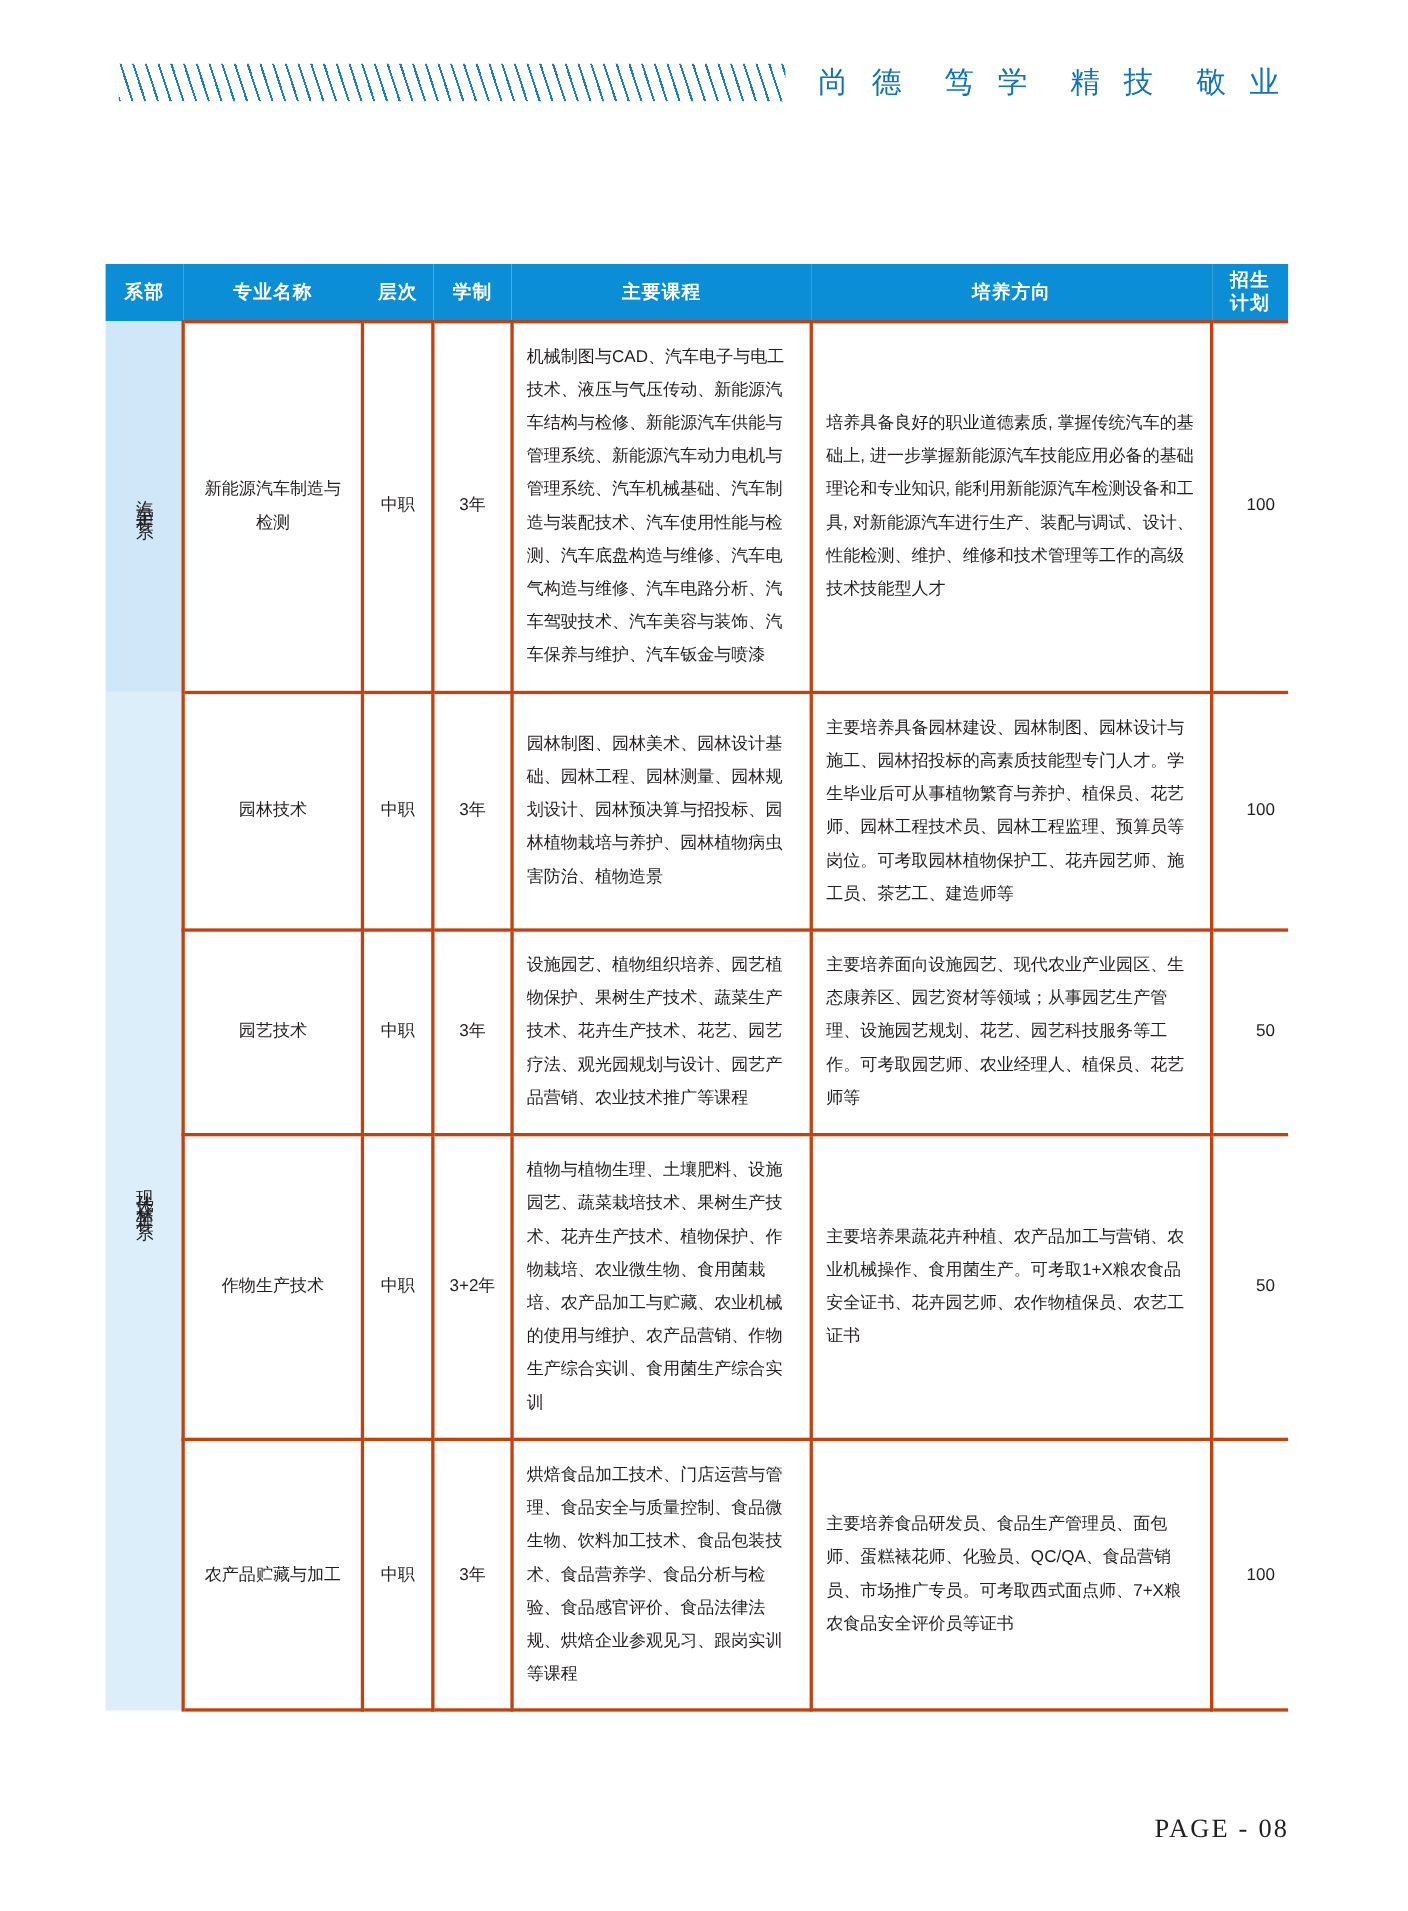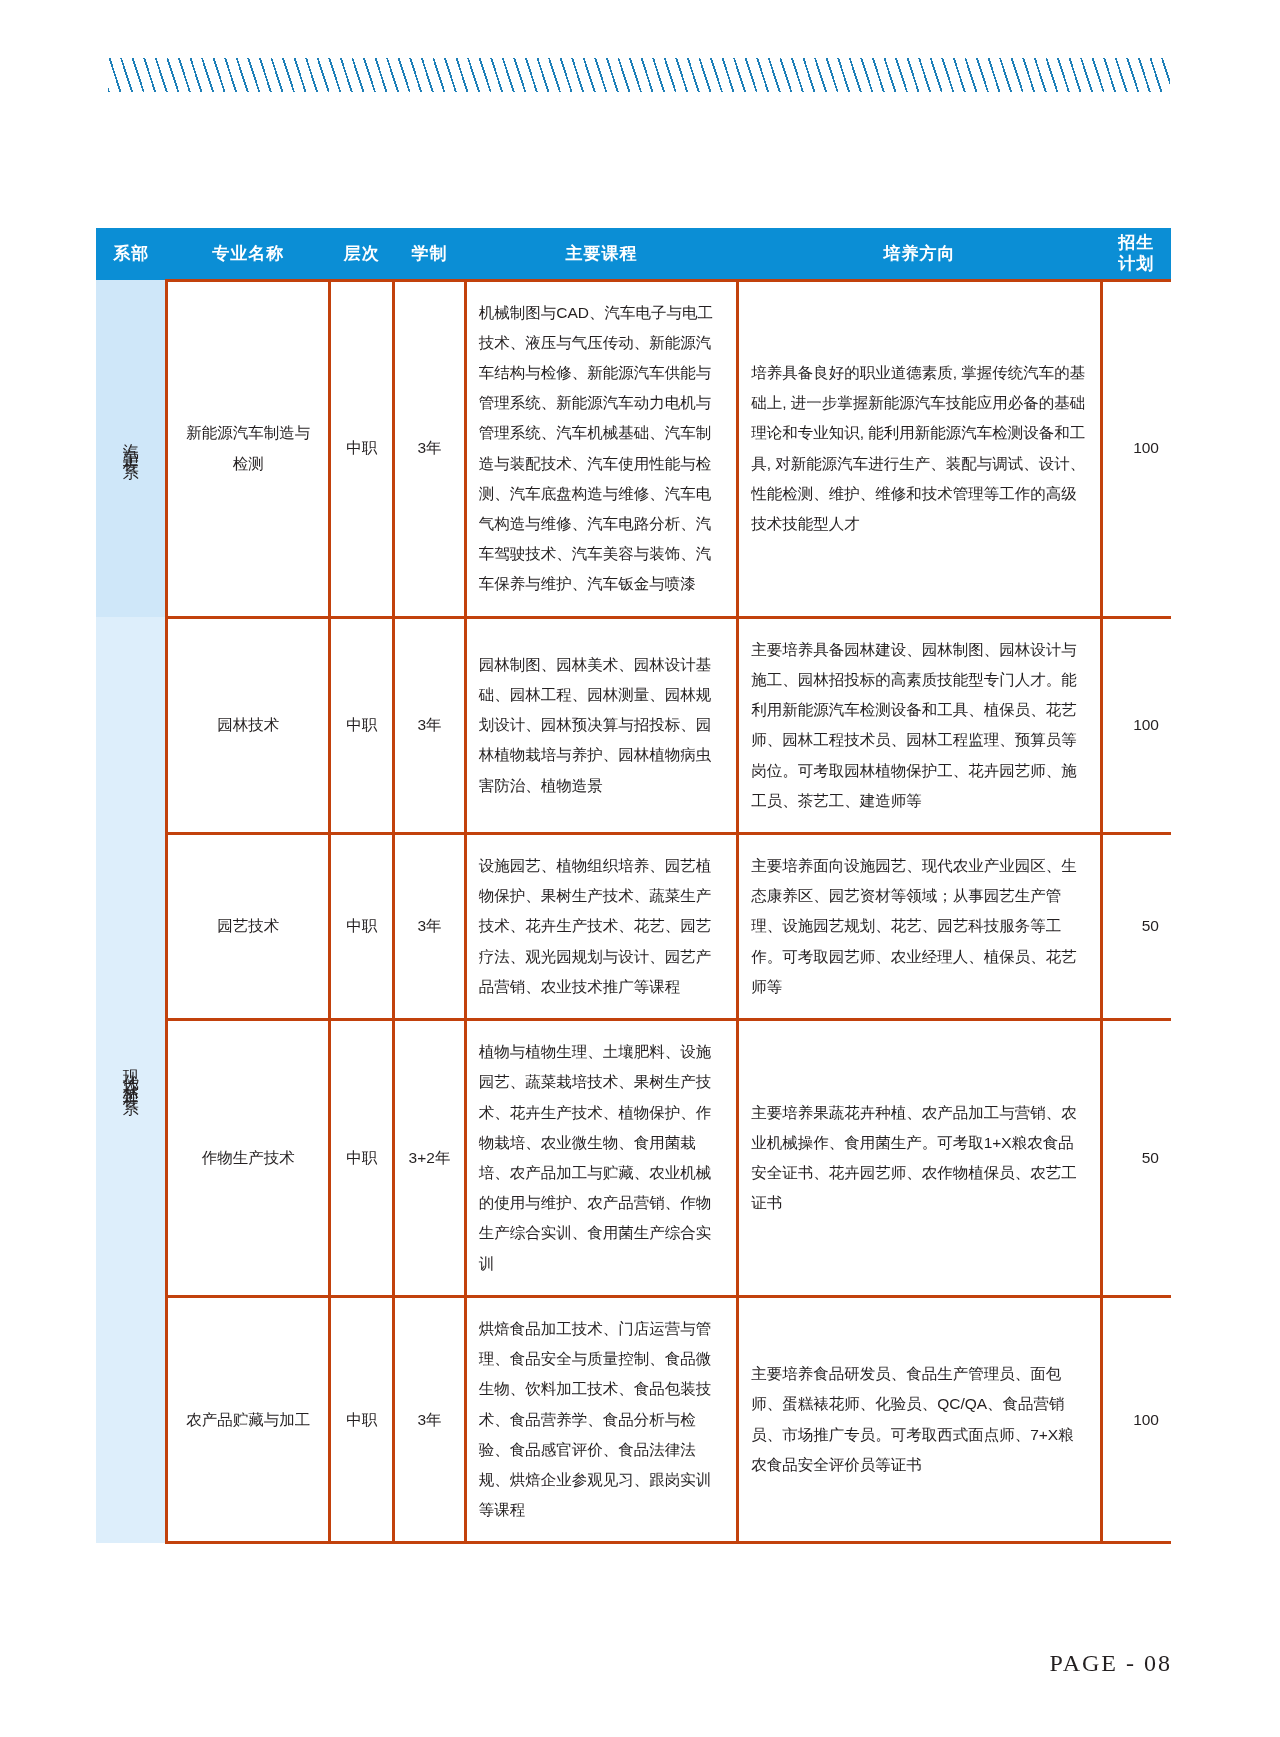--- a/index.html
+++ b/index.html
@@ -55,21 +55,21 @@
     letter-spacing: 7px;
     font-weight: 500;
     white-space: nowrap;
   }
   .motto span { display: inline-block; }
 
   
   .table-wrap {
     position: absolute;
     left: 96px;
-    top: 228px;
+    top: 240px;
     width: 1075px;
   }
   table.majors {
     width: 1075px;
     border-collapse: collapse;
     table-layout: fixed;
   }
   table.majors thead th {
     background: #0b8ed5;
     color: #ffffff;
@@ -131,20 +131,26 @@
     color: #231f20;
     font-family: "Liberation Serif", "DejaVu Serif", serif;
   }
 </style>
 </head>
 <body>
 
 <div class="page-header">
   <div class="header-inner">
     <div class="stripes"></div>
+    <div class="motto">
+      <span>尚 德</span>
+      <span>笃 学</span>
+      <span>精 技</span>
+      <span>敬 业</span>
+    </div>
   </div>
 </div>
 
 <div class="table-wrap">
   <table class="majors">
     <colgroup>
       <col style="width:64px">
       <col style="width:148px">
       <col style="width:58px">
       <col style="width:65px">
@@ -181,21 +187,21 @@
       </tr>
 
       <tr>
         <td class="dept" rowspan="4">
           <span class="vert-text">现代农林工程系</span>
         </td>
         <td class="major">园林技术</td>
         <td class="level">中职</td>
         <td class="years">3年</td>
         <td class="courses">园林制图、园林美术、园林设计基础、园林工程、园林测量、园林规划设计、园林预决算与招投标、园林植物栽培与养护、园林植物病虫害防治、植物造景</td>
-        <td class="goal">主要培养具备园林建设、园林制图、园林设计与施工、园林招投标的高素质技能型专门人才。能利用新能源汽车检测设备和工具、植保员、花艺师、园林工程技术员、园林工程监理、预算员等岗位。可考取园林植物保护工、花卉园艺师、施工员、茶艺工、建造师等</td>
+        <td class="goal">主要培养具备园林建设、园林制图、园林设计与施工、园林招投标的高素质技能型专门人才。学生毕业后可从事植物繁育与养护、植保员、花艺师、园林工程技术员、园林工程监理、预算员等岗位。可考取园林植物保护工、花卉园艺师、施工员、茶艺工、建造师等</td>
         <td class="quota">100</td>
       </tr>
 
       <tr>
         <td class="major">园艺技术</td>
         <td class="level">中职</td>
         <td class="years">3年</td>
         <td class="courses">设施园艺、植物组织培养、园艺植物保护、果树生产技术、蔬菜生产技术、花卉生产技术、花艺、园艺疗法、观光园规划与设计、园艺产品营销、农业技术推广等课程</td>
         <td class="goal">主要培养面向设施园艺、现代农业产业园区、生态康养区、园艺资材等领域；从事园艺生产管理、设施园艺规划、花艺、园艺科技服务等工作。可考取园艺师、农业经理人、植保员、花艺师等</td>
         <td class="quota">50</td>

